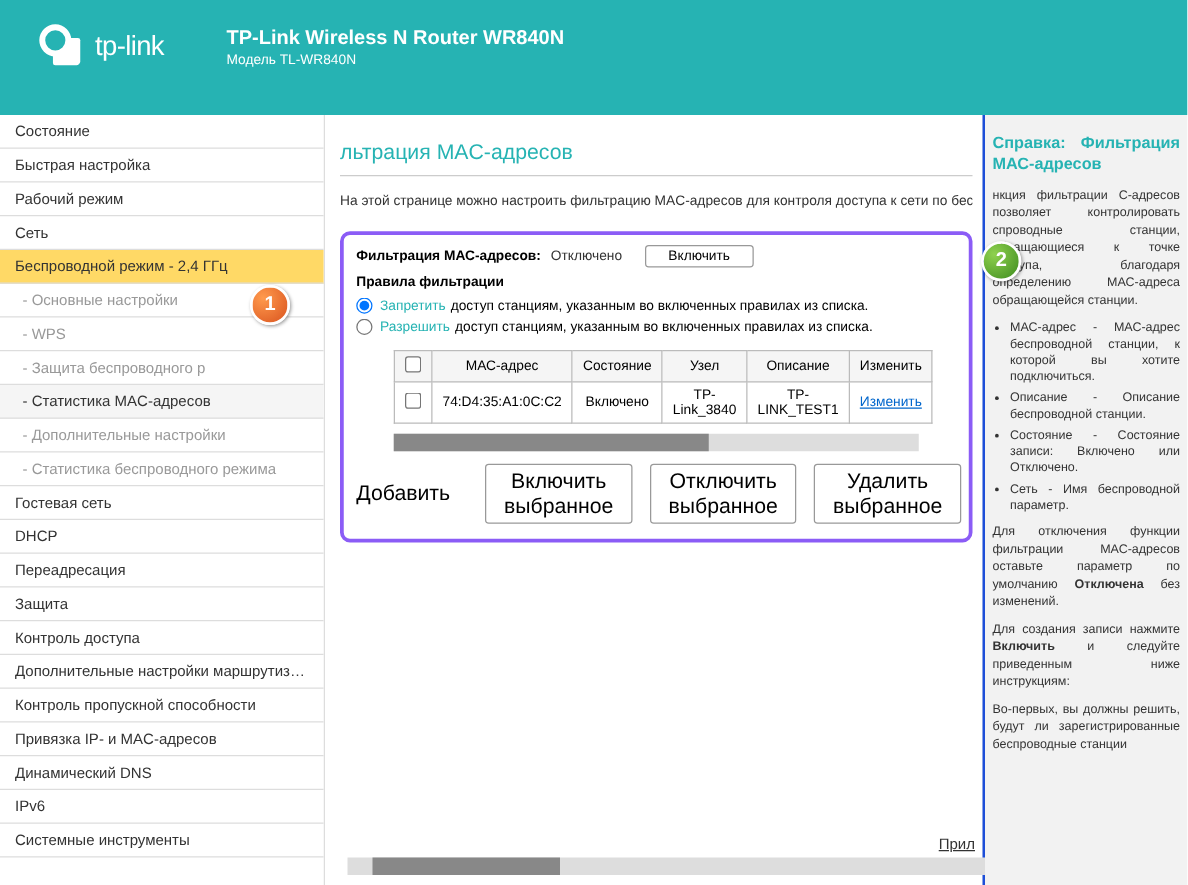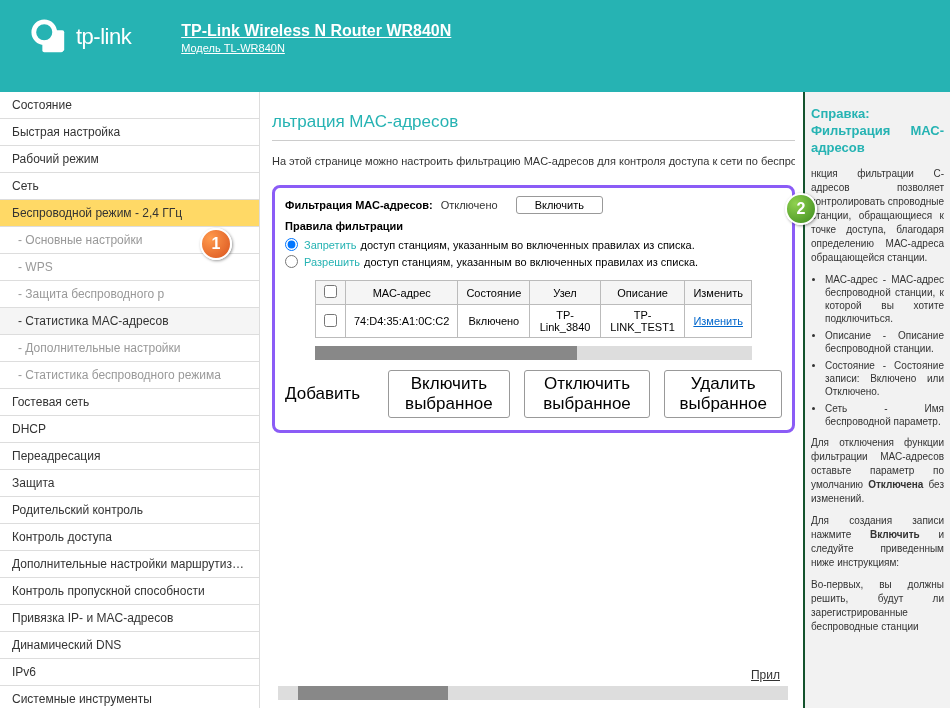--- a/index.html
+++ b/index.html
@@ -1,21 +1,21 @@
 <!DOCTYPE html>
 <html><head>
 <meta charset="utf-8">
 <style>
 * { box-sizing: border-box; margin: 0; padding: 0; }
 body { font-family: Arial, sans-serif; font-size: 12px; background: #fff; width: 950px; height: 708px; overflow: hidden; position: relative; }
 .header { background: #26b3b3; height: 92px; padding: 18px 0 0 30px; color: #fff; display: flex; align-items: flex-start; }
 .logo { display: flex; align-items: center; margin-right: 50px; justify-content: flex-end; }
 .logo-icon { width: 38px; height: 38px; margin-right: 8px; }
 .logo-text { font-size: 22px; font-weight: 400; letter-spacing: -0.5px; }
-.header-titles { padding-top: 4px; text-decoration: underline; }
+.header-titles { padding-top: 4px; }
 .header-title { font-size: 16px; font-weight: bold; margin-bottom: 2px; }
 .header-subtitle { font-size: 11px; }
 .container { display: flex; height: calc(708px - 92px); }
 .sidebar { width: 260px; background: #fff; border-right: 1px solid #ddd; overflow-y: auto; }
 .menu-item { padding: 6px 12px; border-bottom: 1px solid #ddd; cursor: pointer; color: #333; font-size: 12px; white-space: nowrap; overflow: hidden; text-overflow: ellipsis; }
 .menu-item.active { background: #ffd966; font-weight: normal; }
 .menu-sub { padding-left: 18px; color: #999; }
 .menu-sub.selected { color: #333; background: #f5f5f5; position: relative; }
 .main { flex: 1; padding: 20px 8px 10px 12px; overflow: hidden; position: relative; }
 .page-title { color: #26b3b3; font-size: 17px; margin-bottom: 8px; }
@@ -32,21 +32,21 @@
 .radio-row .opt { color: #26b3b3; margin-right: 4px; }
 .table-wrap { margin: 12px 30px 8px; }
 table { border-collapse: collapse; width: 100%; font-size: 11px; }
 th, td { border: 1px solid #bbb; padding: 4px 8px; text-align: center; }
 th { background: #f5f5f5; font-weight: normal; }
 .edit-link { color: #0066cc; text-decoration: underline; cursor: pointer; }
 .scroll { height: 14px; background: #ddd; margin: 2px 30px 10px; position: relative; }
 .scroll-thumb { position: absolute; left: 0; top: 0; height: 100%; width: 60%; background: #888; }
 .action-row { display: flex; gap: 14px; font-size: 11px; }
 .action-btn { border: 1px solid #999; background: #fff; padding: 3px 14px; border-radius: 3px; cursor: pointer; font-size: 17px; }
-.help { width: 147px; background: #f2f2f2; border-left: 2px solid #14532d; padding: 14px 6px; font-size: 10px; color: #333; overflow: hidden; text-align: justify; }
+.help { width: 164px; background: #f2f2f2; border-left: 2px solid #1d4ed8; padding: 14px 6px; font-size: 10px; color: #333; overflow: hidden; text-align: justify; }
 .help-title { color: #26b3b3; font-size: 13px; font-weight: bold; margin-bottom: 10px; line-height: 1.3; }
 .help p { margin-bottom: 8px; line-height: 1.4; }
 .help ul { list-style: disc; padding-left: 14px; margin-bottom: 8px; }
 .help li { margin-bottom: 4px; line-height: 1.3; }
 .help b { font-weight: bold; }
 .circle-badge { position: absolute; width: 32px; height: 32px; border-radius: 50%; border: 2px solid #fff; display: flex; align-items: center; justify-content: center; color: #fff; font-weight: bold; font-size: 16px; box-shadow: 1px 1px 3px rgba(0,0,0,0.4); }
 .badge1 { background: radial-gradient(circle at 30% 30%, #ff9a4d, #d9531e); top: 228px; left: 200px; z-index: 10; }
 .badge2 { background: radial-gradient(circle at 30% 30%, #8fd14f, #3d8b1e); top: 193px; left: 785px; z-index: 10; }
 .bottom-scroll { position: absolute; bottom: 8px; left: 278px; right: 162px; height: 14px; background: #ddd; }
 .bottom-scroll-thumb { position: absolute; left: 20px; top: 0; height: 100%; width: 150px; background: #888; }
@@ -80,21 +80,20 @@
     <div class="menu-item menu-sub">- Основные настройки</div>
     <div class="menu-item menu-sub">- WPS</div>
     <div class="menu-item menu-sub">- Защита беспроводного р</div>
     <div class="menu-item menu-sub selected">- Статистика MAC-адресов</div>
     <div class="menu-item menu-sub">- Дополнительные настройки</div>
     <div class="menu-item menu-sub">- Статистика беспроводного режима</div>
     <div class="menu-item">Гостевая сеть</div>
     <div class="menu-item">DHCP</div>
     <div class="menu-item">Переадресация</div>
     <div class="menu-item">Защита</div>
-    <div class="menu-item">Родительский контроль</div>
     <div class="menu-item">Контроль доступа</div>
     <div class="menu-item">Дополнительные настройки маршрутизации</div>
     <div class="menu-item">Контроль пропускной способности</div>
     <div class="menu-item">Привязка IP- и MAC-адресов</div>
     <div class="menu-item">Динамический DNS</div>
     <div class="menu-item">IPv6</div>
     <div class="menu-item">Системные инструменты</div>
 
   </div>
 

